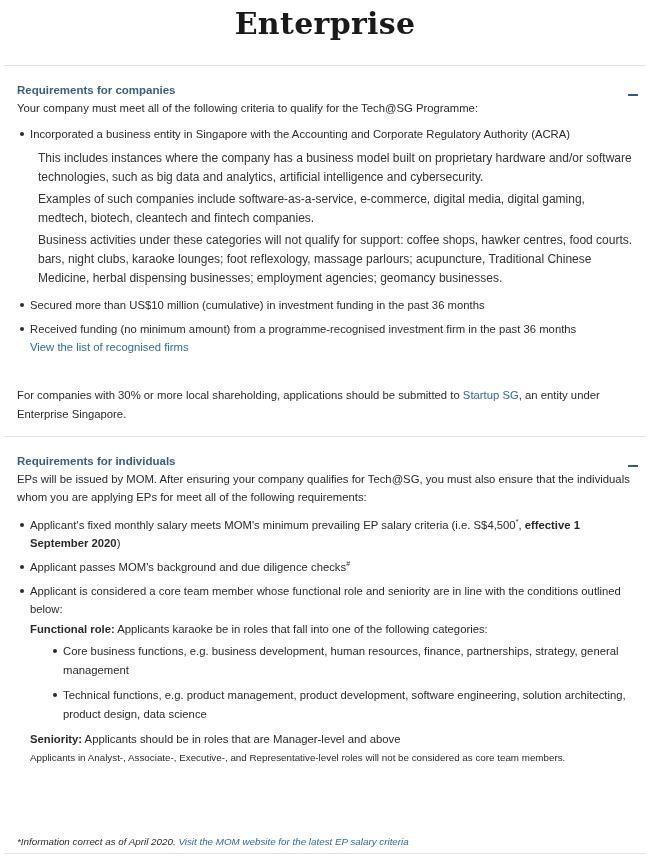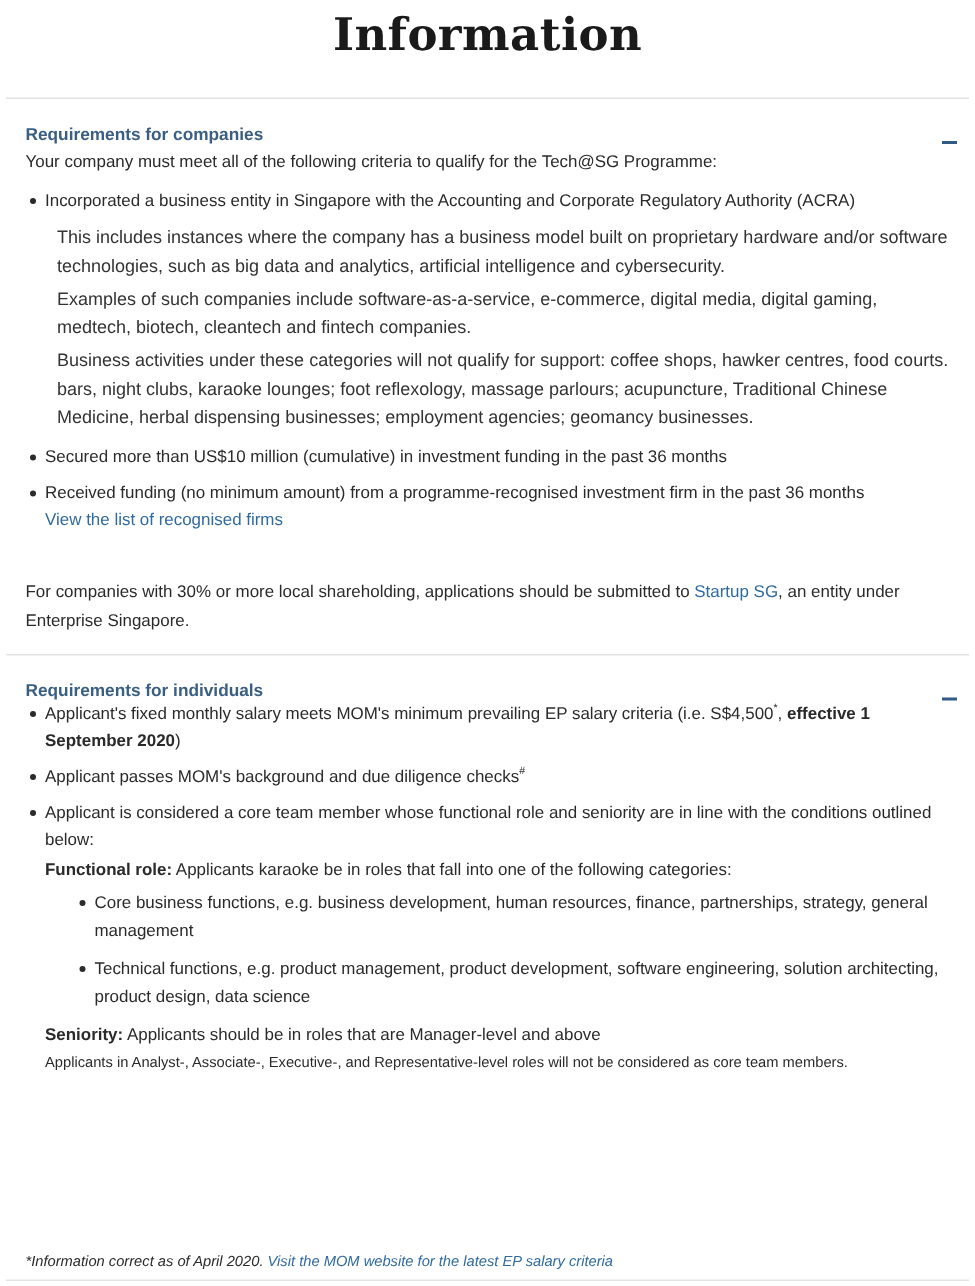--- a/index.html
+++ b/index.html
@@ -58,21 +58,21 @@
     .footnote {
       position: absolute; left: 17px; top: 836px;
       font-size: 9.8px; font-style: italic; color: #2a2a2a;
     }
     .bottom-divider { position: absolute; left: 4px; right: 4px; top: 853px; border-top: 1px solid #e3e3e3; }
     sup { font-size: 7px; line-height: 0; }
   </style>
 </head>
 <body>
 
-<h1 class="page-title">Information</h1>
+<h1 class="page-title">Enterprise</h1>
 
 <div class="divider"></div>
 
 <section>
   <div class="accordion-header">
     <span class="accordion-title">Requirements for companies</span>
     <span class="collapse-icon"></span>
   </div>
   <div class="section-body">
     <p class="intro">Your company must meet all of the following criteria to qualify for the Tech@SG Programme:</p>
@@ -96,20 +96,21 @@
 </section>
 
 <div class="divider"></div>
 
 <section>
   <div class="accordion-header">
     <span class="accordion-title">Requirements for individuals</span>
     <span class="collapse-icon"></span>
   </div>
   <div class="section-body">
+    <p class="intro" style="margin-bottom:10px;">EPs will be issued by MOM. After ensuring your company qualifies for Tech@SG, you must also ensure that the individuals whom you are applying EPs for meet all of the following requirements:</p>
     <ul class="main-list">
       <li>
         <span>Applicant's fixed monthly salary meets MOM's minimum prevailing EP salary criteria (i.e. S$4,500</span><sup>*</sup><span>, </span><b>effective 1 September 2020</b><span>)</span>
       </li>
       <li>
         <span>Applicant passes MOM's background and due diligence checks</span><sup>#</sup>
       </li>
       <li>
         <span>Applicant is considered a core team member whose functional role and seniority are in line with the conditions outlined below:</span>
         <p class="role-para"><b>Functional role:</b><span> Applicants karaoke be in roles that fall into one of the following categories:</span></p>

